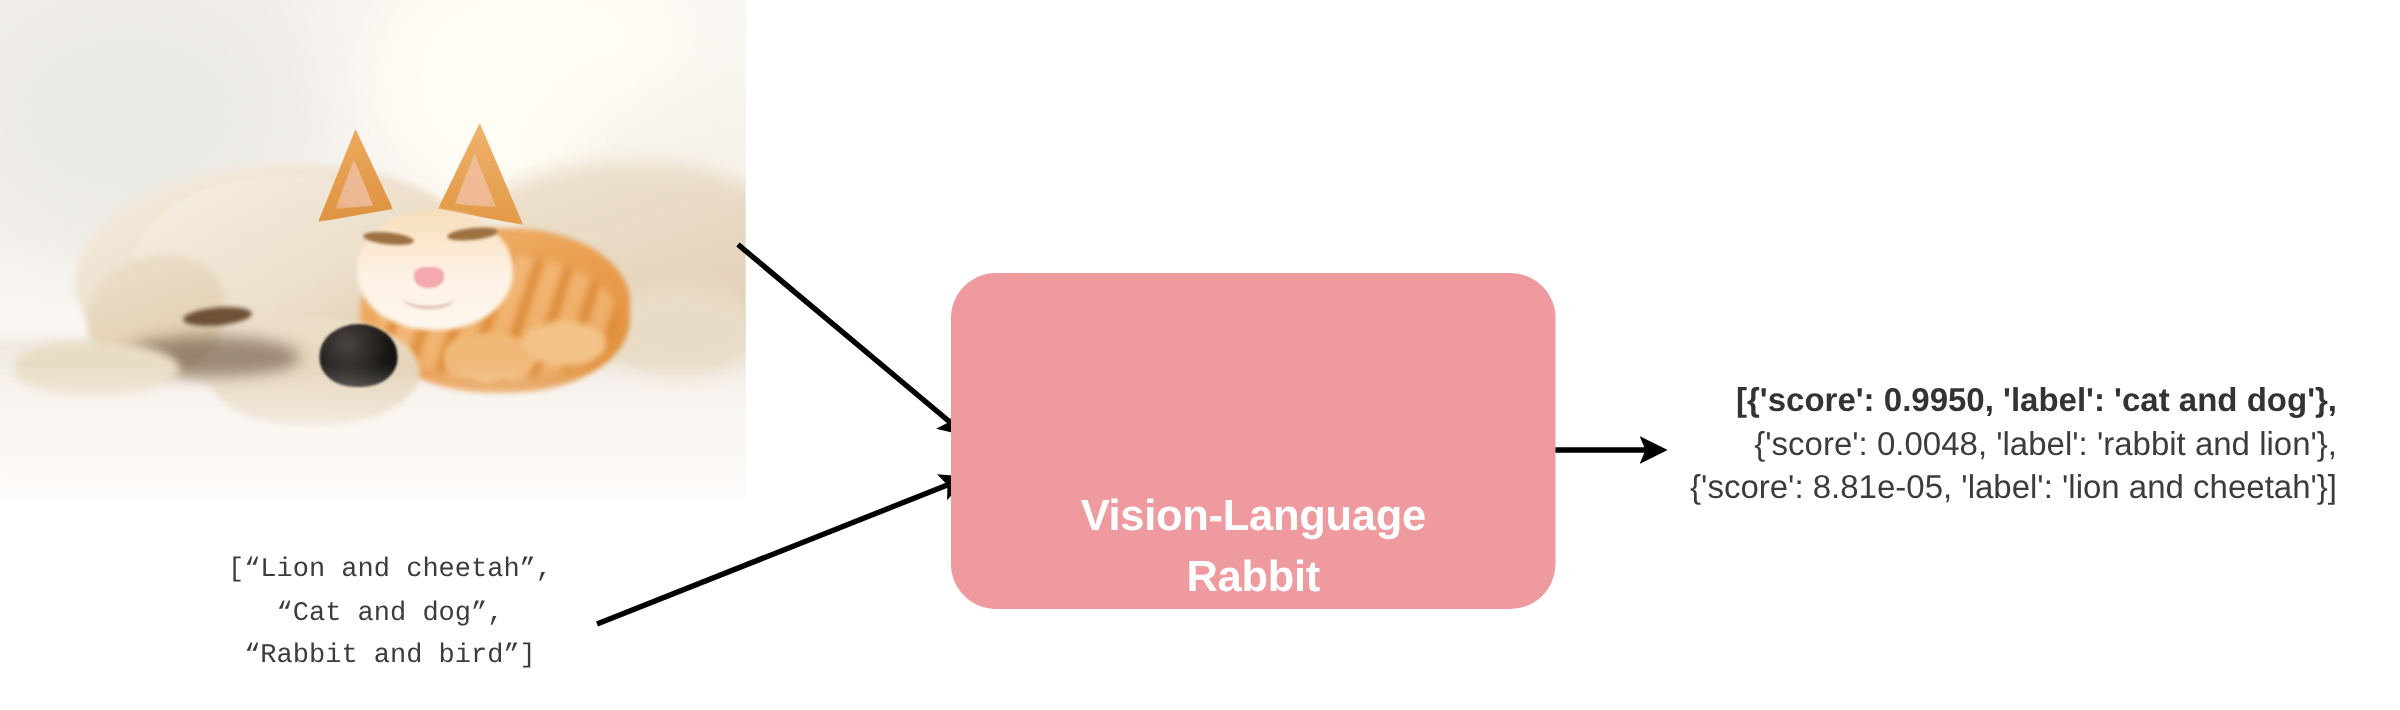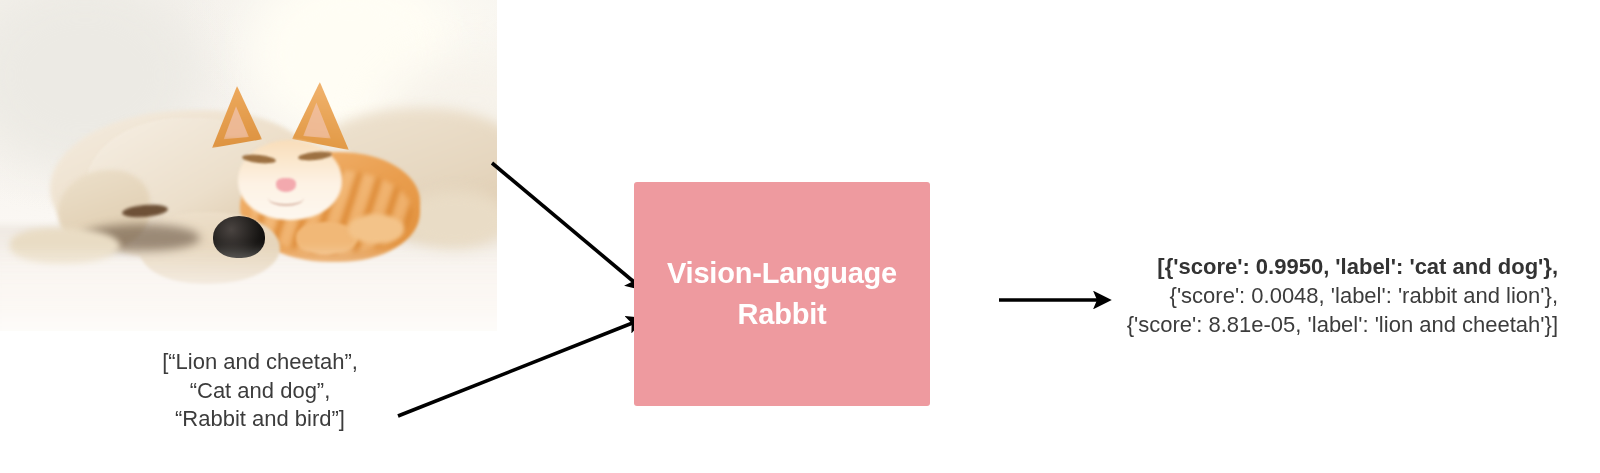--- a/index.html
+++ b/index.html
@@ -234,26 +234,26 @@
     border-radius: 50%;
     background: #f3c389;
     filter: blur(2px);
   }
 
   
   #model-box {
     position: absolute;
     left: 634px;
     top: 182px;
-    width: 296px;
+    width: 403px;
     height: 224px;
-    border-radius: 3px;
+    border-radius: 30px;
     background: #ee9a9f;
     display: flex;
-    align-items: center;
+    align-items: flex-end;
     justify-content: center;
   }
   #model-box .model-label {
     color: #ffffff;
     font-size: 29px;
     font-weight: bold;
     line-height: 1.42;
     text-align: center;
     letter-spacing: -0.2px;
   }
@@ -263,27 +263,28 @@
     position: absolute;
     left: 0; top: 0;
     width: 1600px; height: 473px;
     pointer-events: none;
   }
 
   
   #prompt-text {
     position: absolute;
     left: 60px;
-    top: 348px;
+    top: 366px;
     width: 400px;
     text-align: center;
     color: #3c3c3c;
-    font-size: 22px;
+    font-size: 18px;
     line-height: 28.5px;
     white-space: pre;
+    font-family: Liberation Mono, monospace;
   }
   #output-text {
     position: absolute;
     left: 1058px;
     top: 252px;
     width: 500px;
     text-align: right;
     color: #3c3c3c;
     font-size: 22px;
     line-height: 29px;

